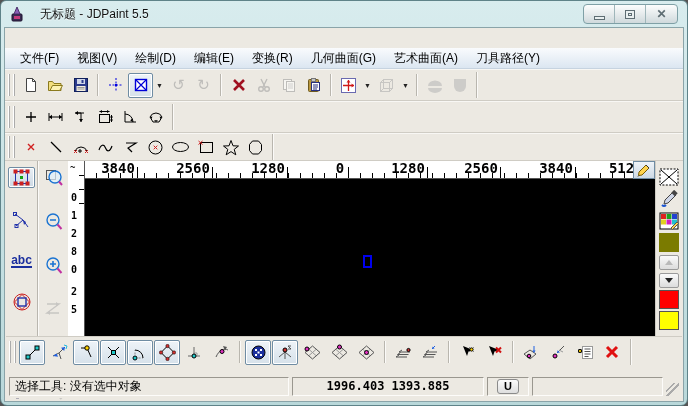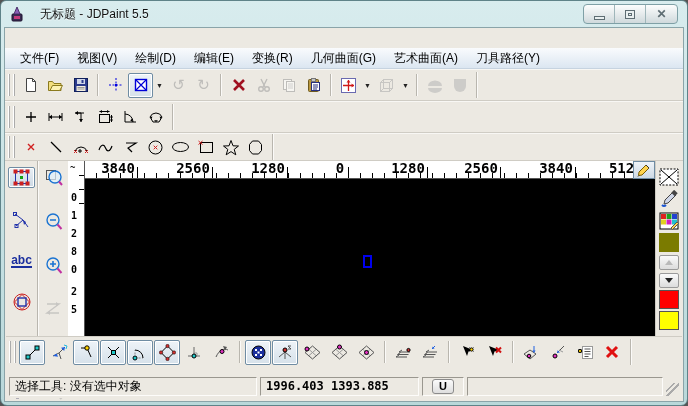--- a/index.html
+++ b/index.html
@@ -61,22 +61,22 @@
   .swatch{width:20px;height:19px;margin-top:2px;border:1px solid #555;}
   .arrbtn{width:20px;height:15px;margin-top:3px;border:1px solid #9a9a9a;background:linear-gradient(#fafafa,#dcdcdc);display:flex;align-items:center;justify-content:center;border-radius:2px;}
   .tri-up{width:0;height:0;border-left:4px solid transparent;border-right:4px solid transparent;border-bottom:5px solid #b9b9b9;}
   .tri-down{width:0;height:0;border-left:4px solid transparent;border-right:4px solid transparent;border-top:5px solid #222;}
   
   .snapbar{position:absolute;left:1px;right:1px;bottom:34px;height:31px;display:flex;align-items:center;background:#ece9e2;border-top:1px solid #cfccc4;padding-left:2px;}
   .snapbar .b{width:26px;height:25px;margin-right:1px;}
   
   .statusbar{position:absolute;left:1px;right:1px;bottom:3px;height:24px;display:flex;align-items:center;background:#ece9e2;padding:2px 3px;gap:3px;}
   .panel{height:19px;border:1px solid;border-color:#9a978f #fdfcfa #fdfcfa #9a978f;background:#ece9e2;display:flex;align-items:center;padding:0 5px;}
-  .p-msg{width:248px;}
-  .p-coord{width:159px;font-family:"DejaVu Sans Mono",monospace;font-weight:bold;}
+  .p-msg{width:280px;}
+  .p-coord{width:192px;font-family:"DejaVu Sans Mono",monospace;font-weight:bold;justify-content:center;}
   .p-unit{width:42px;justify-content:center;}
   .unitbtn{width:22px;height:15px;border:1px solid #8b8b8b;border-radius:3px;background:linear-gradient(#fbfbfb,#dedede);display:flex;align-items:center;justify-content:center;font-weight:bold;font-size:11px;}
   .p-empty{flex:1;}
   .grip{width:13px;height:13px;align-self:flex-end;
     background:
       linear-gradient(135deg,transparent 0 5px,#aaa 5px 7px,transparent 7px 9px,#aaa 9px 11px,transparent 11px);}
   svg{display:block;}
 </style>
 </head>
 <body>

